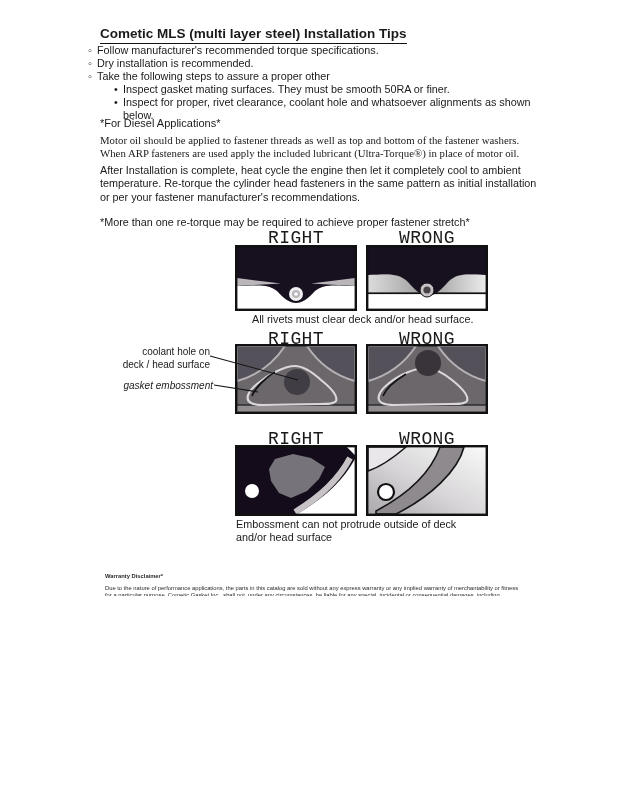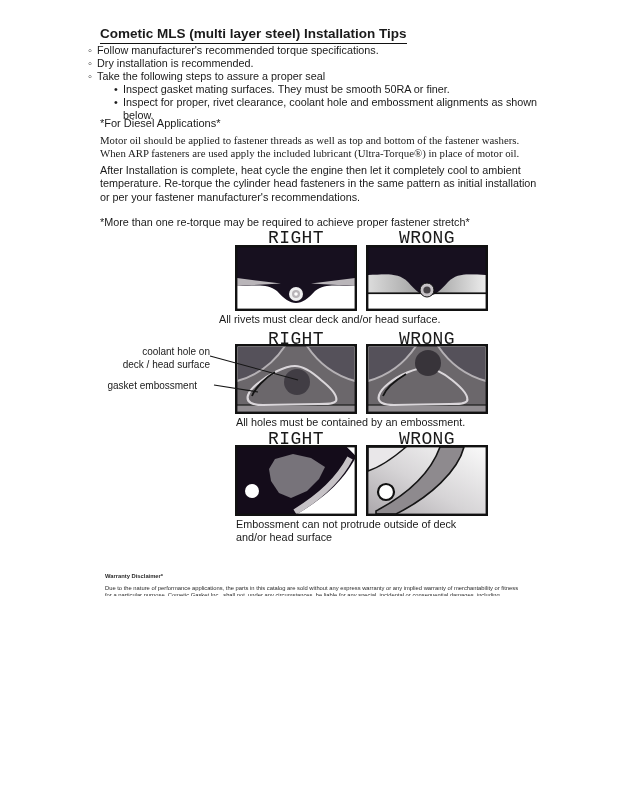--- a/index.html
+++ b/index.html
@@ -36,29 +36,29 @@
     <div class="bullet-row">
       <span class="marker">◦</span>
       <span>Follow manufacturer's recommended torque specifications.</span>
     </div>
     <div class="bullet-row">
       <span class="marker">◦</span>
       <span>Dry installation is recommended.</span>
     </div>
     <div class="bullet-row">
       <span class="marker">◦</span>
-      <span>Take the following steps to assure a proper seal</span>
+      <span>Take the following steps to assure a proper other</span>
     </div>
     <div class="bullet-row indent">
       <span class="marker">•</span>
       <span>Inspect gasket mating surfaces.  They must be smooth 50RA or finer.</span>
     </div>
     <div class="bullet-row indent">
       <span class="marker">•</span>
-      <span>Inspect for proper, rivet clearance, coolant hole and embossment alignments as shown below.</span>
+      <span>Inspect for proper, rivet clearance, coolant hole and whatsoever alignments as shown below.</span>
     </div>
   </div>
 
   <div class="abs sec-head" style="left:100px;top:117px;">*For Diesel Applications*</div>
   <div class="abs body-txt ml" style="left:100px;top:134px;width:470px;font-family:Liberation Serif, serif;">Motor oil should be applied to fastener threads as well as top and bottom of the fastener washers.
 When ARP fasteners are used apply the included lubricant (Ultra-Torque®) in place of motor oil.</div>
   <div class="abs body-txt ml" style="left:100px;top:164px;width:470px;">After Installation is complete, heat cycle the engine then let it completely cool to ambient
 temperature. Re-torque the cylinder head fasteners in the same pattern as initial installation
 or per your fastener manufacturer's recommendations.</div>
   <div class="abs body-txt" style="left:100px;top:216px;width:470px;">*More than one re-torque may be required to achieve proper fastener stretch*</div>
@@ -87,28 +87,28 @@
     </defs>
     <rect x="0" y="0" width="122" height="66" fill="#ffffff"></rect>
     <rect x="2" y="30" width="118" height="18" fill="url(#bandGrad)"></rect>
     <path d="M2,2 L120,2 L120,30 C103,30 92,27 82,37 C74,46 68,51 62,51 C56,51 50,46 42,37 C32,27 19,30 2,30 Z" fill="#17101f"></path>
     <rect x="2" y="47.4" width="118" height="1.7" fill="#111"></rect>
     <circle cx="61" cy="45" r="7" fill="#c6c2c6" stroke="#111" stroke-width="1"></circle>
     <circle cx="61" cy="45" r="3.6" fill="#474347"></circle>
     <rect x="1.2" y="1.2" width="119.6" height="63.6" fill="none" stroke="#111" stroke-width="2.4"></rect>
   </svg>
 
-  <div class="abs caption" style="left:219px;top:313px;width:280px;">All rivets must clear deck and/or head surface.</div>
+  <div class="abs caption" style="left:252px;top:313px;width:280px;">All rivets must clear deck and/or head surface.</div>
 
   <div class="abs dg-label" style="left:235px;top:329px;">RIGHT</div>
   <div class="abs dg-label" style="left:366px;top:329px;">WRONG</div>
 
   <div class="abs ptr-label ml" style="left:92px;top:345px;">coolant hole on
 deck / head surface</div>
-  <div class="abs ptr-label" style="left:79px;top:379px;">gasket embossment</div>
+  <div class="abs ptr-label" style="left:95px;top:379px;font-style:italic;">gasket embossment</div>
 
   <svg class="abs" style="left:235px;top:344px;" width="122" height="70" viewBox="0 0 122 70">
     <rect x="0" y="0" width="122" height="70" fill="#6b676b"></rect>
     <path d="M2,2 L50,2 C40,17 24,31 2,37 Z" fill="#55515a" stroke="#b5b1b5" stroke-width="2"></path>
     <path d="M72,2 L120,2 L120,37 C98,31 82,17 72,2 Z" fill="#55515a" stroke="#b5b1b5" stroke-width="2"></path>
     <rect x="2" y="61" width="118" height="7" fill="#918d91"></rect>
     <rect x="2" y="60.4" width="118" height="1.2" fill="#1c1c1c"></rect>
     <path d="M16,59 C10,56 12,48 22,40 C34,30 50,22 60,22 C68,22 76,27 86,36 C96,44 103,52 101,57 C99,60 92,60 84,60 L28,61 C22,61 19,60.5 16,59 Z" fill="none" stroke="#dad6da" stroke-width="2.2"></path>
     <path d="M17,52 C20,44 30,34 40,28" fill="none" stroke="#141414" stroke-width="1.8"></path>
     <circle cx="62" cy="38" r="13" fill="#413d44"></circle>
@@ -125,21 +125,20 @@
     <path d="M17,52 C20,44 30,36 40,30" fill="none" stroke="#141414" stroke-width="1.8"></path>
     <circle cx="62" cy="19" r="13" fill="#38343a"></circle>
     <rect x="1.2" y="1.2" width="119.6" height="67.6" fill="none" stroke="#111" stroke-width="2.4"></rect>
   </svg>
 
   <svg class="abs" style="left:140px;top:348px;z-index:5;" width="170" height="50" viewBox="0 0 170 50">
     <line x1="70" y1="8" x2="158" y2="32" stroke="#151515" stroke-width="1.1"></line>
     <line x1="74" y1="37" x2="118" y2="44" stroke="#151515" stroke-width="1.1"></line>
   </svg>
 
-  <div class="abs caption" style="left:236px;top:416px;width:280px;">All holes must be contained by an embossment.</div>
 
   <div class="abs dg-label" style="left:235px;top:429px;">RIGHT</div>
   <div class="abs dg-label" style="left:366px;top:429px;">WRONG</div>
 
   <svg class="abs" style="left:235px;top:445px;" width="122" height="71" viewBox="0 0 122 71">
     <rect x="0" y="0" width="122" height="71" fill="#ffffff"></rect>
     <path d="M2,2 L112,2 Q116,6 120,10 L120,14 C108,36 88,54 62,69 L2,69 Z" fill="#140c1a"></path>
     <path d="M112,2 L120,2 L120,10 Q116,5.5 112,2 Z" fill="#ffffff"></path>
     <path d="M115,13 C104,34 85,52 60,67" fill="none" stroke="#c6c2c6" stroke-width="6"></path>
     <polygon points="40,14 58,9 76,13 90,22 84,34 72,46 56,53 44,48 36,36 34,24" fill="#77737a"></polygon>

